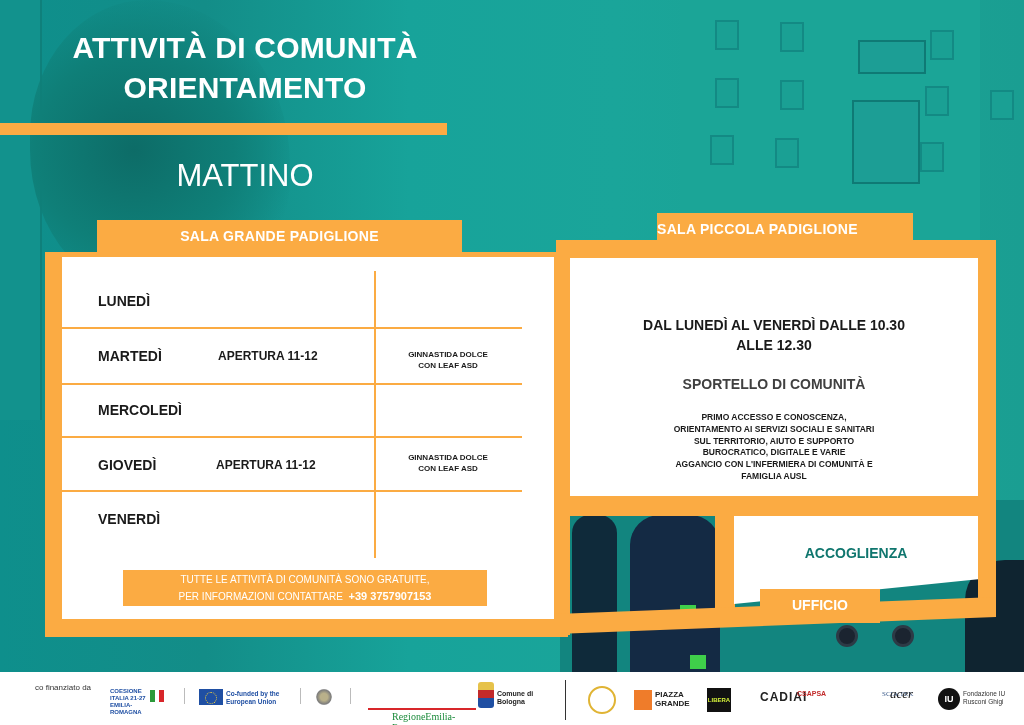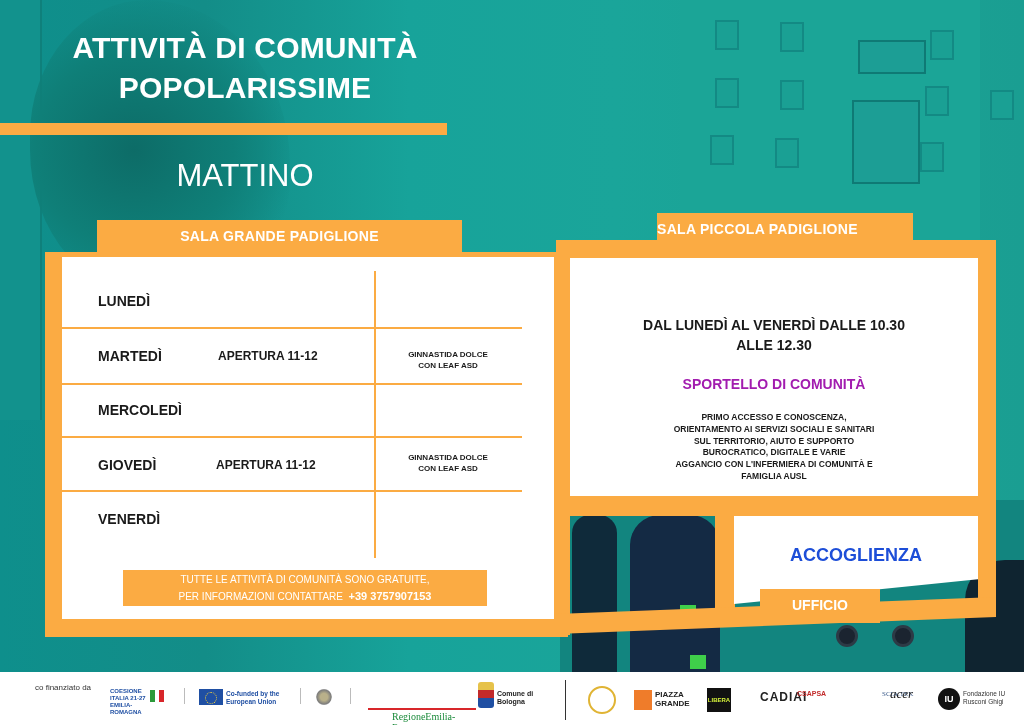--- a/index.html
+++ b/index.html
@@ -41,31 +41,31 @@
   .info-banner { position:absolute; left:123px; top:570px; width:364px; height:36px; background:#fbab43; }
   .info-line { position:absolute; left:123px; width:364px; text-align:center; color:#ffffff; font-size:10px; }
   .info-phone { font-size:11px; font-weight:bold; }
 
   
   .right-tab { position:absolute; left:657px; top:213px; width:256px; height:35px; }
   .right-tab-label { position:absolute; left:657px; top:221px; width:256px; text-align:left; color:#ffffff; font-size:14px; font-weight:bold; letter-spacing:0.3px; }
   .right-frame { position:absolute; left:556px; top:240px; width:440px; height:275px; }
   .right-panel { position:absolute; left:570px; top:258px; width:408px; height:238px; background:#ffffff; }
   .schedule { position:absolute; left:570px; top:315px; width:408px; text-align:center; font-size:14px; font-weight:bold; color:#1a1a1a; line-height:20px; }
-  .service-title { position:absolute; left:570px; top:376px; width:408px; text-align:center; font-size:14px; font-weight:bold; color:#a21caf; }
+  .service-title { position:absolute; left:570px; top:376px; width:408px; text-align:center; font-size:14px; font-weight:bold; color:#404040; }
   .service-desc { position:absolute; left:570px; top:412px; width:408px; text-align:center; font-size:8.5px; font-weight:bold; color:#1a1a1a; line-height:11.8px; }
 
   
   .br-frame-left { position:absolute; left:556px; top:500px; width:14px; height:135px; }
   .br-frame-bottom { position:absolute; left:556px; top:614px; width:440px; height:20px; transform:skewY(-2.2deg); transform-origin:left top; }
   .br-frame-mid { position:absolute; left:715px; top:500px; width:20px; height:110px; }
   .br-frame-right { position:absolute; left:978px; top:500px; width:18px; height:100px; }
   .br-frame-top { position:absolute; left:556px; top:496px; width:440px; height:20px; }
   .accoglienza-panel { position:absolute; left:734px; top:516px; width:244px; height:88px; background:#ffffff; clip-path:polygon(0 0,100% 0,100% 72%,0 100%); }
-  .accoglienza { position:absolute; left:734px; top:545px; width:244px; text-align:center; font-size:18px; font-weight:bold; color:#1d4ed8; }
+  .accoglienza { position:absolute; left:734px; top:545px; width:244px; text-align:center; font-size:14px; font-weight:bold; color:#0f766e; }
   .ufficio-tab { position:absolute; left:760px; top:589px; width:120px; height:34px; }
   .ufficio-label { position:absolute; left:760px; top:597px; width:120px; text-align:center; color:#ffffff; font-size:14px; font-weight:bold; }
 
   
   .footer { position:absolute; left:0; top:672px; width:1024px; height:53px; background:#ffffff; }
   .co-fin { position:absolute; left:35px; top:683px; font-size:8px; color:#333; }
   .logo { position:absolute; font-size:7px; color:#333; }
   .divider-v { position:absolute; width:1px; background:#bbbbbb; }
   .eu-flag { position:absolute; left:199px; top:689px; width:24px; height:16px; background:#1f4fa3; }
   .eu-stars { position:absolute; left:205px; top:692px; width:10px; height:10px; border:1px dotted #f3d23a; border-radius:50%; }
@@ -95,21 +95,21 @@
     <div class="green" style="left:50px;top:90px;"></div>
     <div class="green" style="left:60px;top:140px;"></div>
   </div>
   <div class="bg-person3"></div>
   <div class="bg-stroller-wheel" style="left:836px;top:625px;"></div>
   <div class="bg-stroller-wheel" style="left:892px;top:625px;"></div>
 </div>
 
 <div class="title">
   <div>ATTIVITÀ DI COMUNITÀ</div>
-  <div>POPOLARISSIME</div>
+  <div>ORIENTAMENTO</div>
 </div>
 <div class="title-bar"></div>
 <div class="subtitle">MATTINO</div>
 
 <div class="left-frame orange"></div>
 <div class="left-tab orange"></div>
 <div class="left-tab-label">SALA GRANDE PADIGLIONE</div>
 <div class="left-panel"></div>
 
 <div class="row-line" style="top:327px;"></div>

